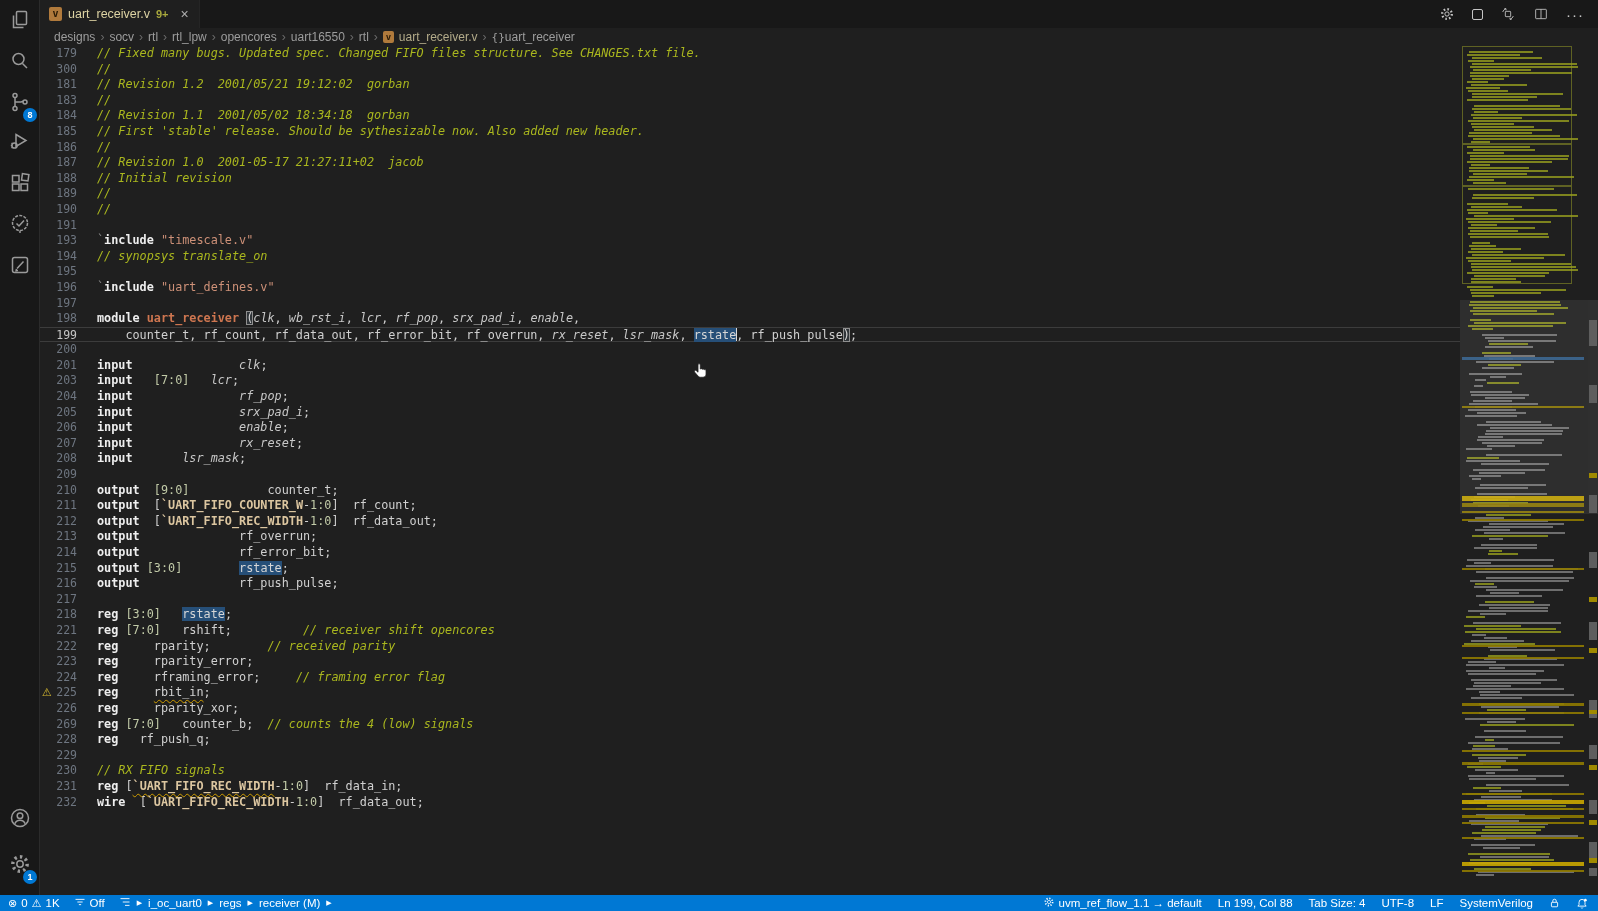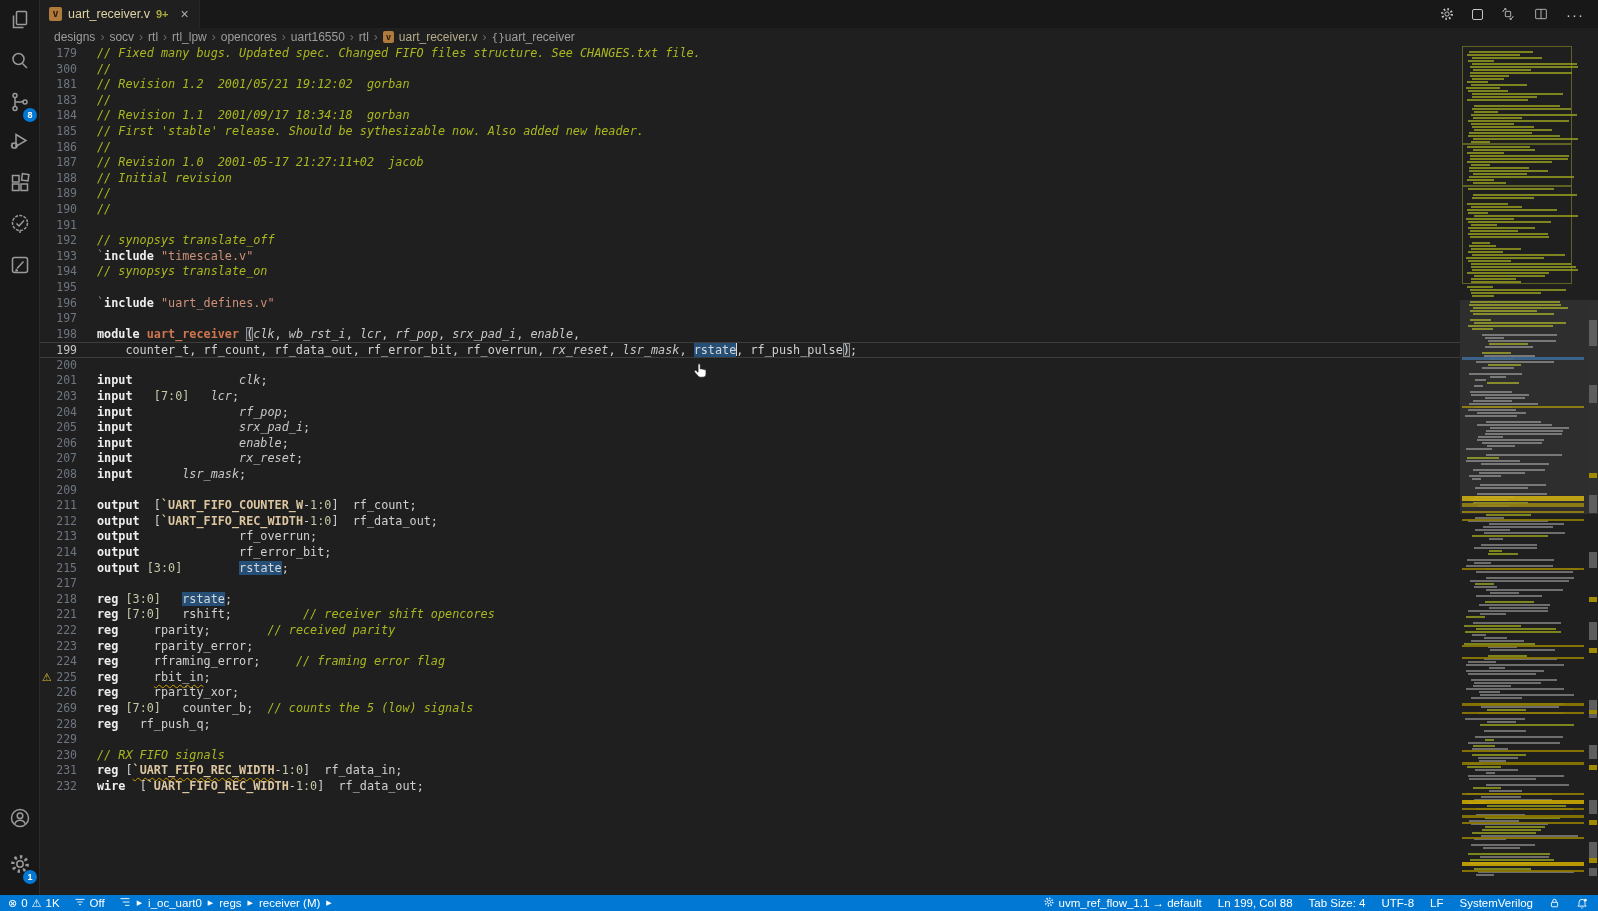--- a/index.html
+++ b/index.html
@@ -220,59 +220,60 @@
       <span class="bc-sym-icon">{} </span>
       <span>uart_receiver</span>
     </div>
 
   <div class="editor">
     <div class="lines" id="lines">
         <div class="line"><span class="lnum">179</span><span class="codetext"><span class="c">// Fixed many bugs. Updated spec. Changed FIFO files structure. See CHANGES.txt file.</span></span></div>
         <div class="line"><span class="lnum">300</span><span class="codetext"><span class="c">//</span></span></div>
         <div class="line"><span class="lnum">181</span><span class="codetext"><span class="c">// Revision 1.2  2001/05/21 19:12:02  gorban</span></span></div>
         <div class="line"><span class="lnum">183</span><span class="codetext"><span class="c">//</span></span></div>
-        <div class="line"><span class="lnum">184</span><span class="codetext"><span class="c">// Revision 1.1  2001/09/17 18:34:18  gorban</span></span></div>
+        <div class="line"><span class="lnum">184</span><span class="codetext"><span class="c">// Revision 1.1  2001/05/02 18:34:18  gorban</span></span></div>
         <div class="line"><span class="lnum">185</span><span class="codetext"><span class="c">// First 'stable' release. Should be sythesizable now. Also added new header.</span></span></div>
         <div class="line"><span class="lnum">186</span><span class="codetext"><span class="c">//</span></span></div>
         <div class="line"><span class="lnum">187</span><span class="codetext"><span class="c">// Revision 1.0  2001-05-17 21:27:11+02  jacob</span></span></div>
         <div class="line"><span class="lnum">188</span><span class="codetext"><span class="c">// Initial revision</span></span></div>
         <div class="line"><span class="lnum">189</span><span class="codetext"><span class="c">//</span></span></div>
         <div class="line"><span class="lnum">190</span><span class="codetext"><span class="c">//</span></span></div>
         <div class="line"><span class="lnum">191</span><span class="codetext"></span></div>
-        <div class="line"><span class="lnum">192</span><span class="codetext"><span class="c">// synopsys translate_off</span></span></div>
         <div class="line"><span class="lnum">193</span><span class="codetext"><span class="bt">`</span><span class="k">include</span><span class="p"> </span><span class="s">"timescale.v"</span></span></div>
         <div class="line"><span class="lnum">194</span><span class="codetext"><span class="c">// synopsys translate_on</span></span></div>
         <div class="line"><span class="lnum">195</span><span class="codetext"></span></div>
         <div class="line"><span class="lnum">196</span><span class="codetext"><span class="bt">`</span><span class="k">include</span><span class="p"> </span><span class="s">"uart_defines.v"</span></span></div>
         <div class="line"><span class="lnum">197</span><span class="codetext"></span></div>
         <div class="line"><span class="lnum">198</span><span class="codetext"><span class="k">module</span><span class="p"> </span><span class="t">uart_receiver</span><span class="p"> </span><span class="br">(</span><span class="i">clk</span><span class="p">, </span><span class="i">wb_rst_i</span><span class="p">, </span><span class="i">lcr</span><span class="p">, </span><span class="i">rf_pop</span><span class="p">, </span><span class="i">srx_pad_i</span><span class="p">, </span><span class="i">enable</span><span class="p">,</span></span></div>
         <div class="line current"><span class="lnum">199</span><span class="codetext"><span class="p">    counter_t, rf_count, rf_data_out, rf_error_bit, rf_overrun, </span><span class="i">rx_reset</span><span class="p">, </span><span class="i">lsr_mask</span><span class="p">, </span><span class="hl">rstate</span><span class="cur"></span><span class="p">, rf_push_pulse</span><span class="br">)</span><span class="p">;</span></span></div>
         <div class="line"><span class="lnum">200</span><span class="codetext"></span></div>
         <div class="line"><span class="lnum">201</span><span class="codetext"><span class="k">input</span><span class="p">               </span><span class="i">clk</span><span class="p">;</span></span></div>
         <div class="line"><span class="lnum">203</span><span class="codetext"><span class="k">input</span><span class="p">   </span><span class="rg">[7:0]</span><span class="p">   </span><span class="i">lcr</span><span class="p">;</span></span></div>
         <div class="line"><span class="lnum">204</span><span class="codetext"><span class="k">input</span><span class="p">               </span><span class="i">rf_pop</span><span class="p">;</span></span></div>
         <div class="line"><span class="lnum">205</span><span class="codetext"><span class="k">input</span><span class="p">               </span><span class="i">srx_pad_i</span><span class="p">;</span></span></div>
         <div class="line"><span class="lnum">206</span><span class="codetext"><span class="k">input</span><span class="p">               </span><span class="i">enable</span><span class="p">;</span></span></div>
         <div class="line"><span class="lnum">207</span><span class="codetext"><span class="k">input</span><span class="p">               </span><span class="i">rx_reset</span><span class="p">;</span></span></div>
         <div class="line"><span class="lnum">208</span><span class="codetext"><span class="k">input</span><span class="p">       </span><span class="i">lsr_mask</span><span class="p">;</span></span></div>
         <div class="line"><span class="lnum">209</span><span class="codetext"></span></div>
+        <div class="line"><span class="lnum">210</span><span class="codetext"><span class="k">output</span><span class="p">  </span><span class="rg">[9:0]</span><span class="p">           </span><span class="p">counter_t;</span></span></div>
         <div class="line"><span class="lnum">211</span><span class="codetext"><span class="k">output</span><span class="p">  [</span><span class="m">`UART_FIFO_COUNTER_W</span><span class="p">-</span><span class="rg">1:0</span><span class="p">]</span><span class="p">  rf_count;</span></span></div>
         <div class="line"><span class="lnum">212</span><span class="codetext"><span class="k">output</span><span class="p">  [</span><span class="m">`UART_FIFO_REC_WIDTH</span><span class="p">-</span><span class="rg">1:0</span><span class="p">]</span><span class="p">  rf_data_out;</span></span></div>
         <div class="line"><span class="lnum">213</span><span class="codetext"><span class="k">output</span><span class="p">              </span><span class="p">rf_overrun;</span></span></div>
         <div class="line"><span class="lnum">214</span><span class="codetext"><span class="k">output</span><span class="p">              </span><span class="p">rf_error_bit;</span></span></div>
         <div class="line"><span class="lnum">215</span><span class="codetext"><span class="k">output</span><span class="p"> </span><span class="rg">[3:0]</span><span class="p">        </span><span class="hl">rstate</span><span class="p">;</span></span></div>
+        <div class="line"><span class="lnum">216</span><span class="codetext"><span class="k">output</span><span class="p">              </span><span class="p">rf_push_pulse;</span></span></div>
         <div class="line"><span class="lnum">217</span><span class="codetext"></span></div>
         <div class="line"><span class="lnum">218</span><span class="codetext"><span class="k">reg</span><span class="p"> </span><span class="rg">[3:0]</span><span class="p">   </span><span class="hl">rstate</span><span class="p">;</span></span></div>
         <div class="line"><span class="lnum">221</span><span class="codetext"><span class="k">reg</span><span class="p"> </span><span class="rg">[7:0]</span><span class="p">   </span><span class="p">rshift;</span><span class="p">          </span><span class="c">// receiver shift opencores</span></span></div>
         <div class="line"><span class="lnum">222</span><span class="codetext"><span class="k">reg</span><span class="p">     </span><span class="p">rparity;</span><span class="p">        </span><span class="c">// received parity</span></span></div>
         <div class="line"><span class="lnum">223</span><span class="codetext"><span class="k">reg</span><span class="p">     </span><span class="p">rparity_error;</span></span></div>
         <div class="line"><span class="lnum">224</span><span class="codetext"><span class="k">reg</span><span class="p">     </span><span class="p">rframing_error;</span><span class="p">     </span><span class="c">// framing error flag</span></span></div>
         <div class="line"><span class="warn-ico">⚠</span><span class="lnum">225</span><span class="codetext"><span class="k">reg</span><span class="p">     </span><span class="p sq">rbit_in</span><span class="p">;</span></span></div>
         <div class="line"><span class="lnum">226</span><span class="codetext"><span class="k">reg</span><span class="p">     </span><span class="p">rparity_xor;</span></span></div>
-        <div class="line"><span class="lnum">269</span><span class="codetext"><span class="k">reg</span><span class="p"> </span><span class="rg">[7:0]</span><span class="p">   </span><span class="p">counter_b;</span><span class="p">  </span><span class="c">// counts the 5 (low) signals</span></span></div>
+        <div class="line"><span class="lnum">269</span><span class="codetext"><span class="k">reg</span><span class="p"> </span><span class="rg">[7:0]</span><span class="p">   </span><span class="p">counter_b;</span><span class="p">  </span><span class="c">// counts the 4 (low) signals</span></span></div>
         <div class="line"><span class="lnum">228</span><span class="codetext"><span class="k">reg</span><span class="p">   </span><span class="p">rf_push_q;</span></span></div>
         <div class="line"><span class="lnum">229</span><span class="codetext"></span></div>
         <div class="line"><span class="lnum">230</span><span class="codetext"><span class="c">// RX FIFO signals</span></span></div>
         <div class="line"><span class="lnum">231</span><span class="codetext"><span class="k">reg</span><span class="p"> [</span><span class="m sq">`UART_FIFO_REC_WIDTH</span><span class="p">-</span><span class="rg">1:0</span><span class="p">]</span><span class="p">  rf_data_in;</span></span></div>
         <div class="line"><span class="lnum">232</span><span class="codetext"><span class="k">wire</span><span class="p">  [</span><span class="m">`UART_FIFO_REC_WIDTH</span><span class="p">-</span><span class="rg">1:0</span><span class="p">]</span><span class="p">  rf_data_out;</span></span></div>
       </div>
     <div class="minimap" id="minimap">
         <div class="mm-box" style="left: 2px; top: 0px; width: 110px; height: 98px; border: 1px solid rgba(160, 165, 40, 0.5);"></div>
         <div class="mm-bar" style="left: 9.0441px; top: 5px; width: 63.5334px; height: 2px; background: rgba(150, 158, 30, 0.8);"></div>
         <div class="mm-bar" style="left: 6.83119px; top: 8px; width: 52.7827px; height: 2px; background: rgba(150, 158, 30, 0.8);"></div>

